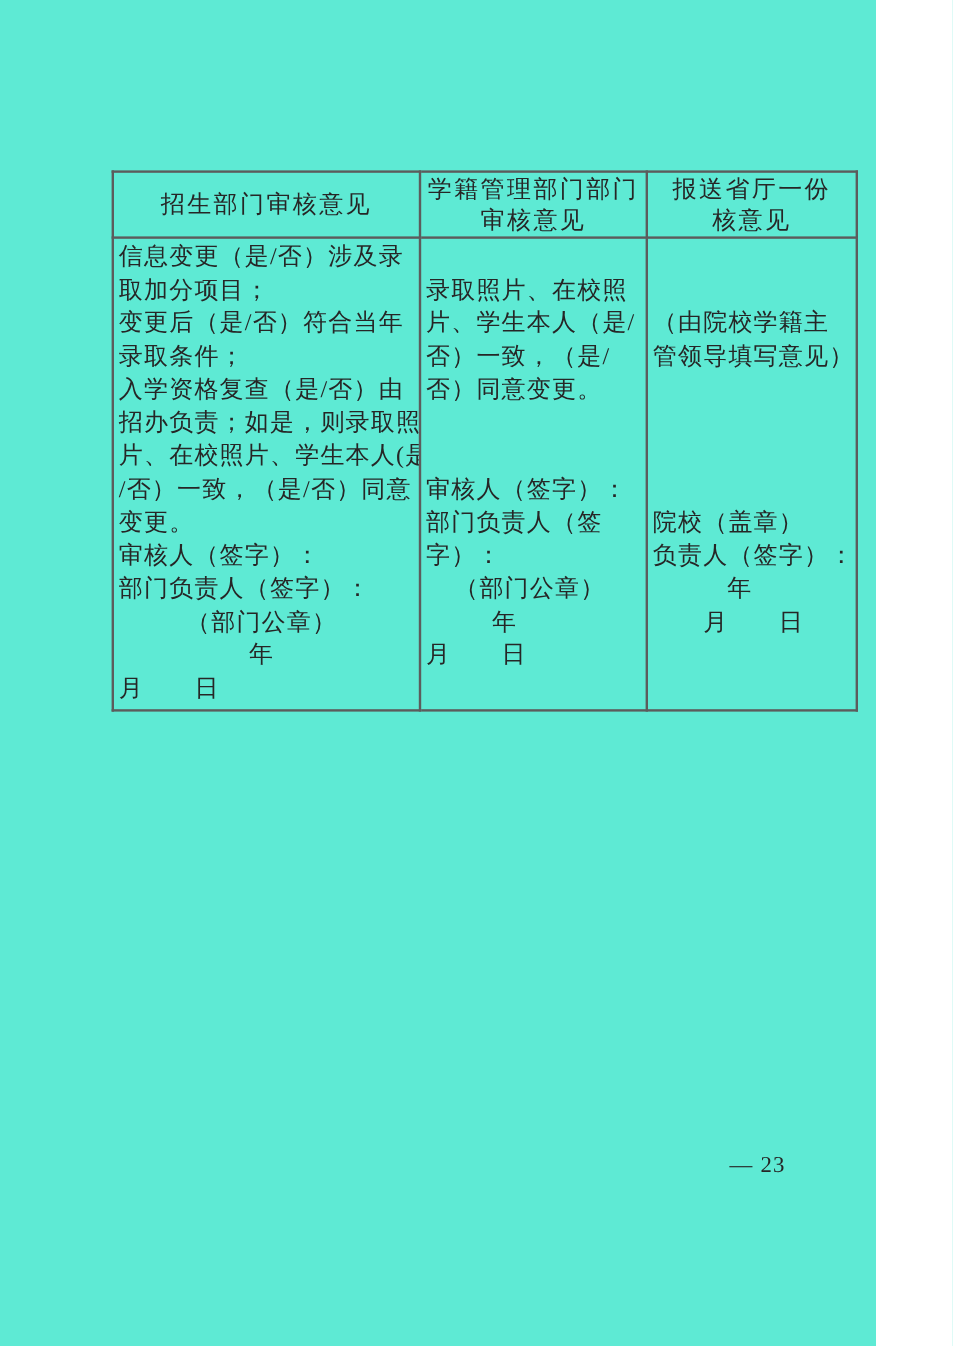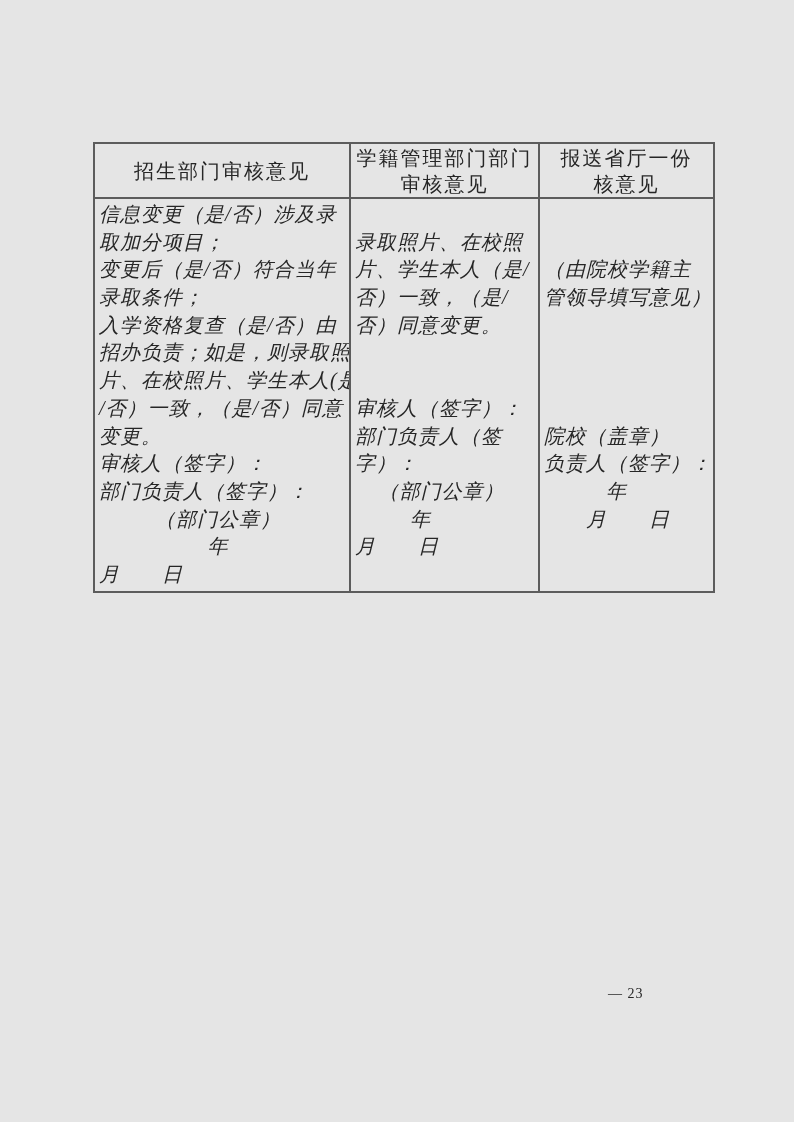--- a/index.html
+++ b/index.html
@@ -6,22 +6,22 @@
   html, body { width: 794px; height: 1122px; }
   body {
     position: relative;
     background: #ffffff;
     font-family: "Liberation Serif", "DejaVu Serif", serif;
     color: #262626;
   }
   .page {
     position: absolute;
     left: 0; top: 0;
-    width: 794px; height: 1122px;
-    background: #e5e5e5;
+    width: 730px; height: 1122px;
+    background: #5eead4;
     overflow: hidden;
   }
   table.review-table {
     position: absolute;
     left: 93px; top: 142px;
     width: 620px;
     border-collapse: collapse;
     table-layout: fixed;
   }
   .review-table th, .review-table td {
@@ -36,21 +36,20 @@
     text-align: center;
     vertical-align: middle;
     white-space: pre-line;
     color: #262626;
   }
   .review-table td {
     height: 389px;
     vertical-align: top;
     padding: 2px 0;
     overflow: hidden;
-    font-style: italic;
   }
   .line {
     height: 27.7px;
     line-height: 27.7px;
     font-size: 20px;
     letter-spacing: 1px;
     padding: 0 4px;
     white-space: pre;
   }
   .line.right  { text-align: center; }
@@ -62,22 +61,22 @@
   .pl44 { padding-left: 46px; }
   .note {
     position: absolute;
     left: 110px; top: 595px;
     font-size: 16px;
     letter-spacing: 0.5px;
     white-space: pre;
   }
   .page-number {
     position: absolute;
-    left: 608px; top: 986px;
-    font-size: 14px;
+    left: 608px; top: 961px;
+    font-size: 19px;
     letter-spacing: 1px;
     white-space: pre;
   }
 </style>
 </head>
 <body>
 
 <div class="page">
 
   <table class="review-table">

